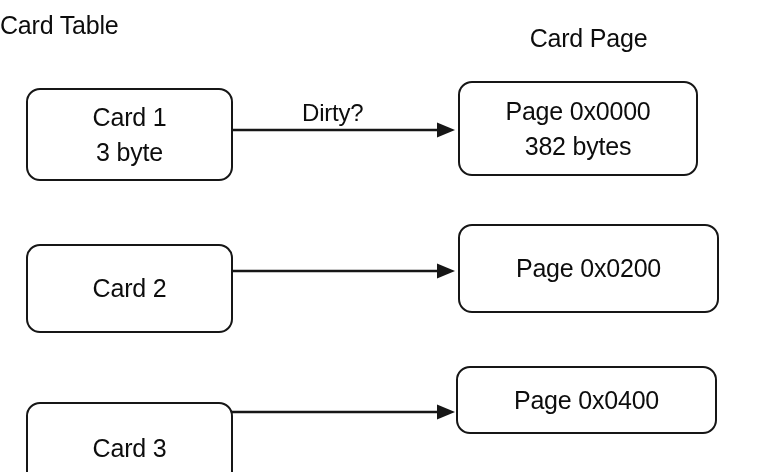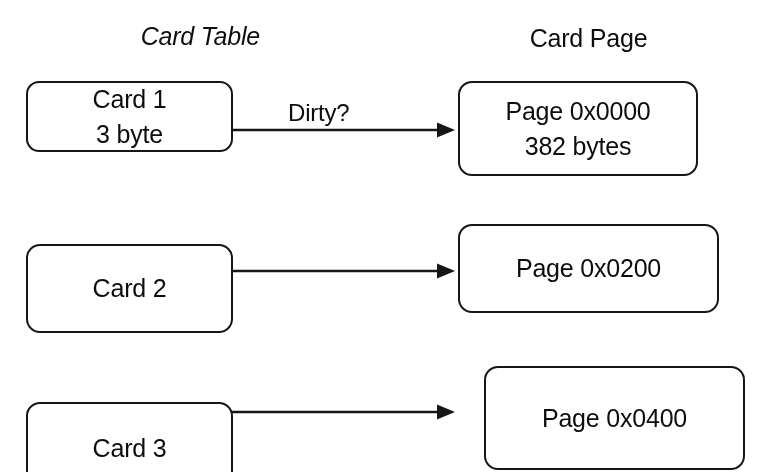--- a/index.html
+++ b/index.html
@@ -23,24 +23,23 @@
   .col-header {
     position: absolute;
     font-size: 25px;
     line-height: 1;
     color: #0d0d0d;
     white-space: nowrap;
     letter-spacing: -0.2px;
   }
   #header-card-table {
     left: 0;
-    top: 24px;
+    top: 13px;
     width: 260px;
-    text-align: right;
-    font-style: italic;
+    text-align: left;
   }
   #header-card-page {
     left: 458px;
     top: 26px;
     width: 261px;
     text-align: center;
   }
   .node {
     position: absolute;
     box-sizing: border-box;
@@ -53,27 +52,27 @@
     justify-content: center;
   }
   .node-line {
     font-size: 25px;
     line-height: 35px;
     color: #0d0d0d;
     white-space: nowrap;
     letter-spacing: -0.2px;
   }
   
-  #node-card-1 { left: 26px;  top: 81px;  width: 207px; height: 71px; border-radius: 13px; }
+  #node-card-1 { left: 26px;  top: 88px;  width: 207px; height: 93px; }
   #node-card-2 { left: 26px;  top: 224px; width: 207px; height: 89px; margin-top: 20px; }
   #node-card-3 { left: 26px;  top: 366px; width: 207px; height: 92px; margin-top: 36px; }
   
   #node-page-0 { left: 458px; top: 81px;  width: 240px; height: 95px; }
   #node-page-1 { left: 458px; top: 224px; width: 261px; height: 89px; }
-  #node-page-2 { left: 484px; top: 366px; width: 261px; height: 104px; }
+  #node-page-2 { left: 456px; top: 366px; width: 261px; height: 68px; }
 
   .edge {
     position: absolute;
     left: 231px;
     width: 229px;
     height: 20px;
     overflow: visible;
   }
   #edge-1 { top: 120px; }
   #edge-2 { top: 261px; }
@@ -81,21 +80,21 @@
 
   .edge-label {
     position: absolute;
     font-size: 24px;
     line-height: 1;
     color: #0d0d0d;
     white-space: nowrap;
     letter-spacing: -0.2px;
   }
   #edge-label-dirty {
-    left: 288px;
+    left: 302px;
     top: 101px;
   }
 </style>
 </head>
 <body>
 
 <div id="diagram">
 
   <div class="col-header" id="header-card-table">Card Table</div>
 

